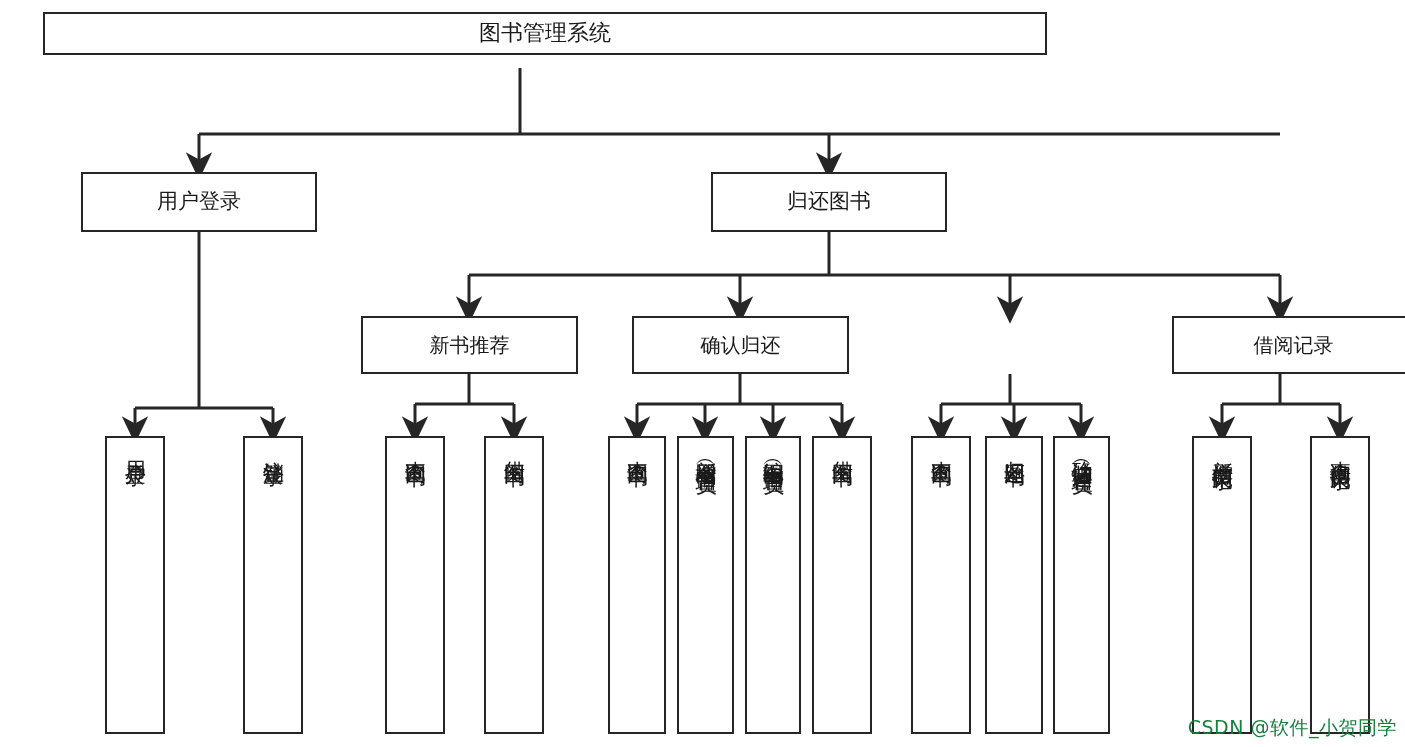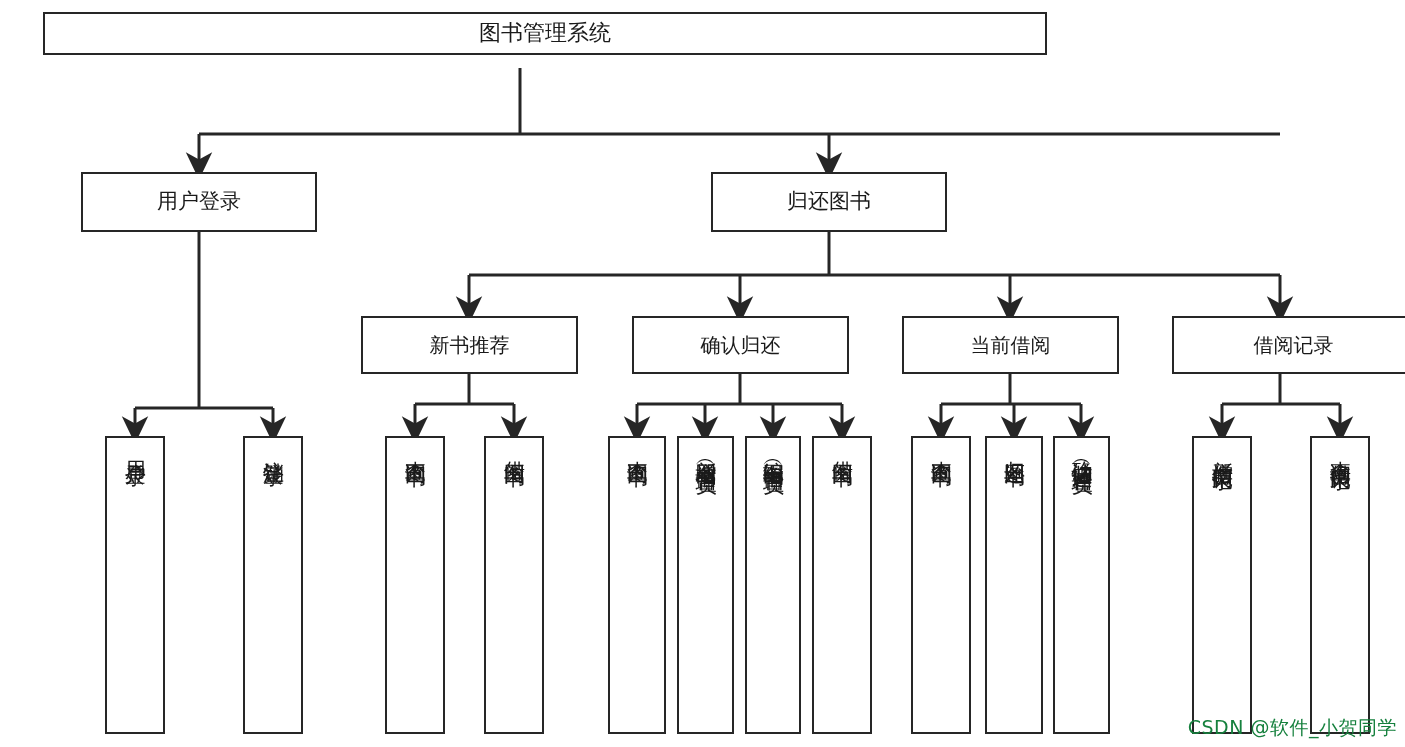--- a/index.html
+++ b/index.html
@@ -141,23 +141,20 @@
   <div class="node level2" style="left:711px; top:172px; width:236px; height:60px;">
     <span>归还图书</span>
   </div>
 
   <div class="node level3" style="left:361px; top:316px; width:217px; height:58px;">
     <span>新书推荐</span>
   </div>
   <div class="node level3" style="left:632px; top:316px; width:217px; height:58px;">
     <span>确认归还</span>
   </div>
-  <div class="node level3" style="left:902px; top:316px; width:217px; height:58px;">
-    <span>当前借阅</span>
-  </div>
   <div class="node level3" style="left:1172px; top:316px; width:243px; height:58px;">
     <span>借阅记录</span>
   </div>
 
   <div class="node leaf" style="left:105px; top:436px; width:60px; height:298px;">
     <span class="vtext">用户登录</span>
   </div>
   <div class="node leaf" style="left:243px; top:436px; width:60px; height:298px;">
     <span class="vtext">注销登录</span>
   </div>

